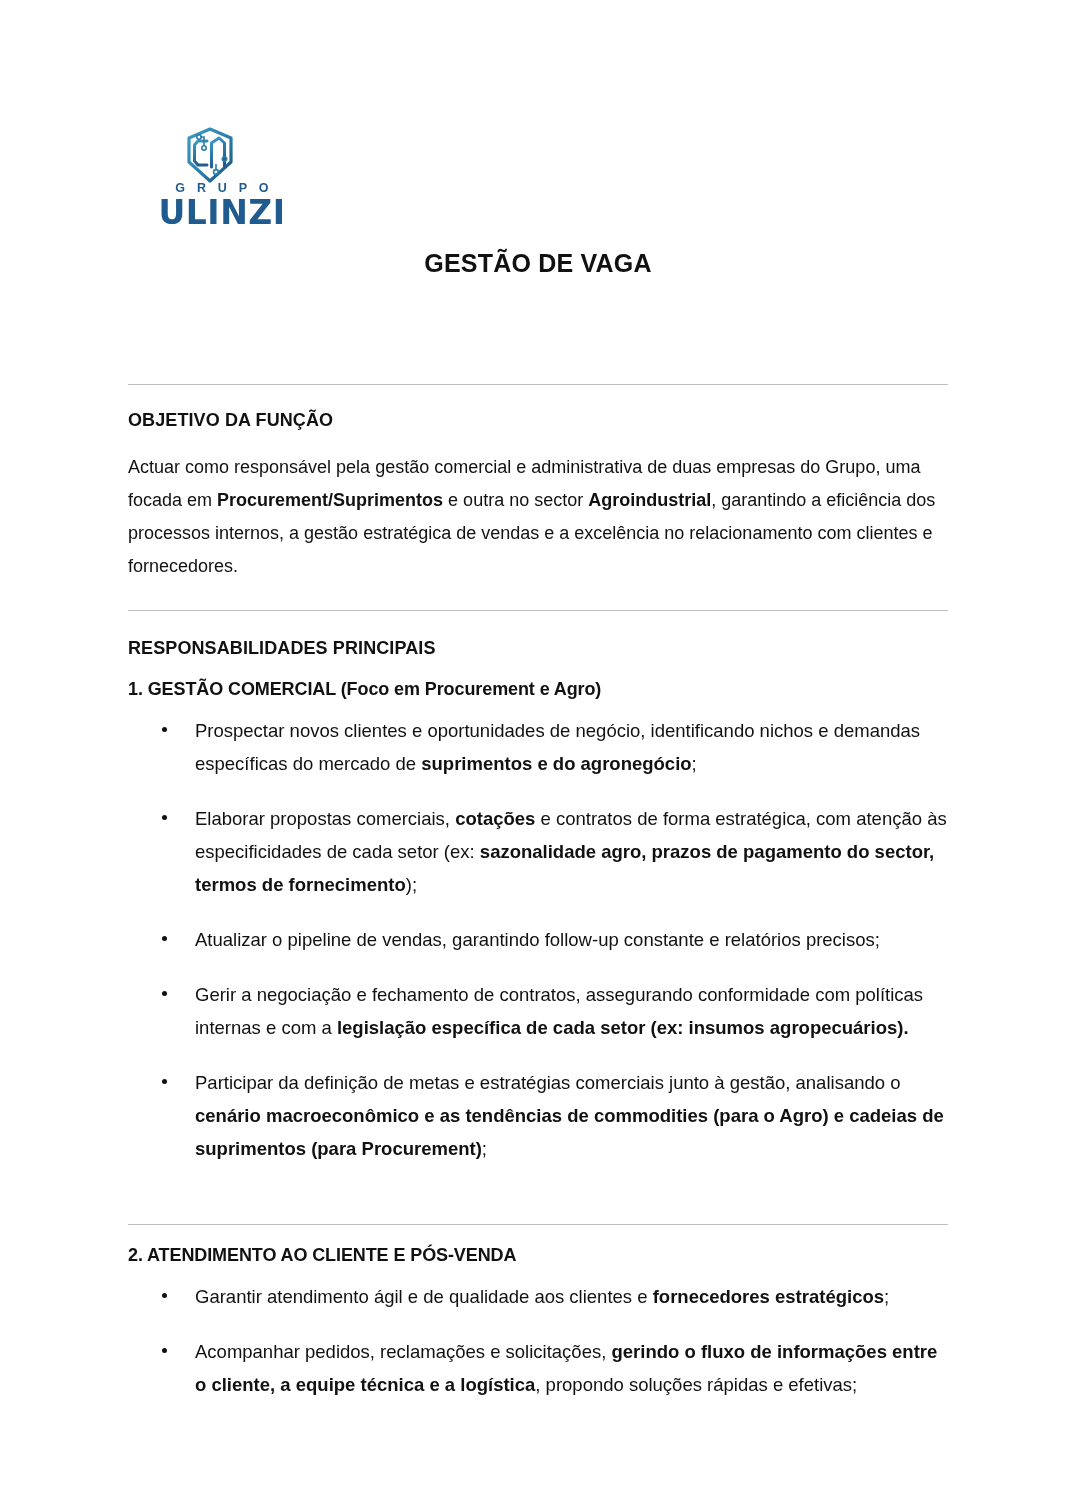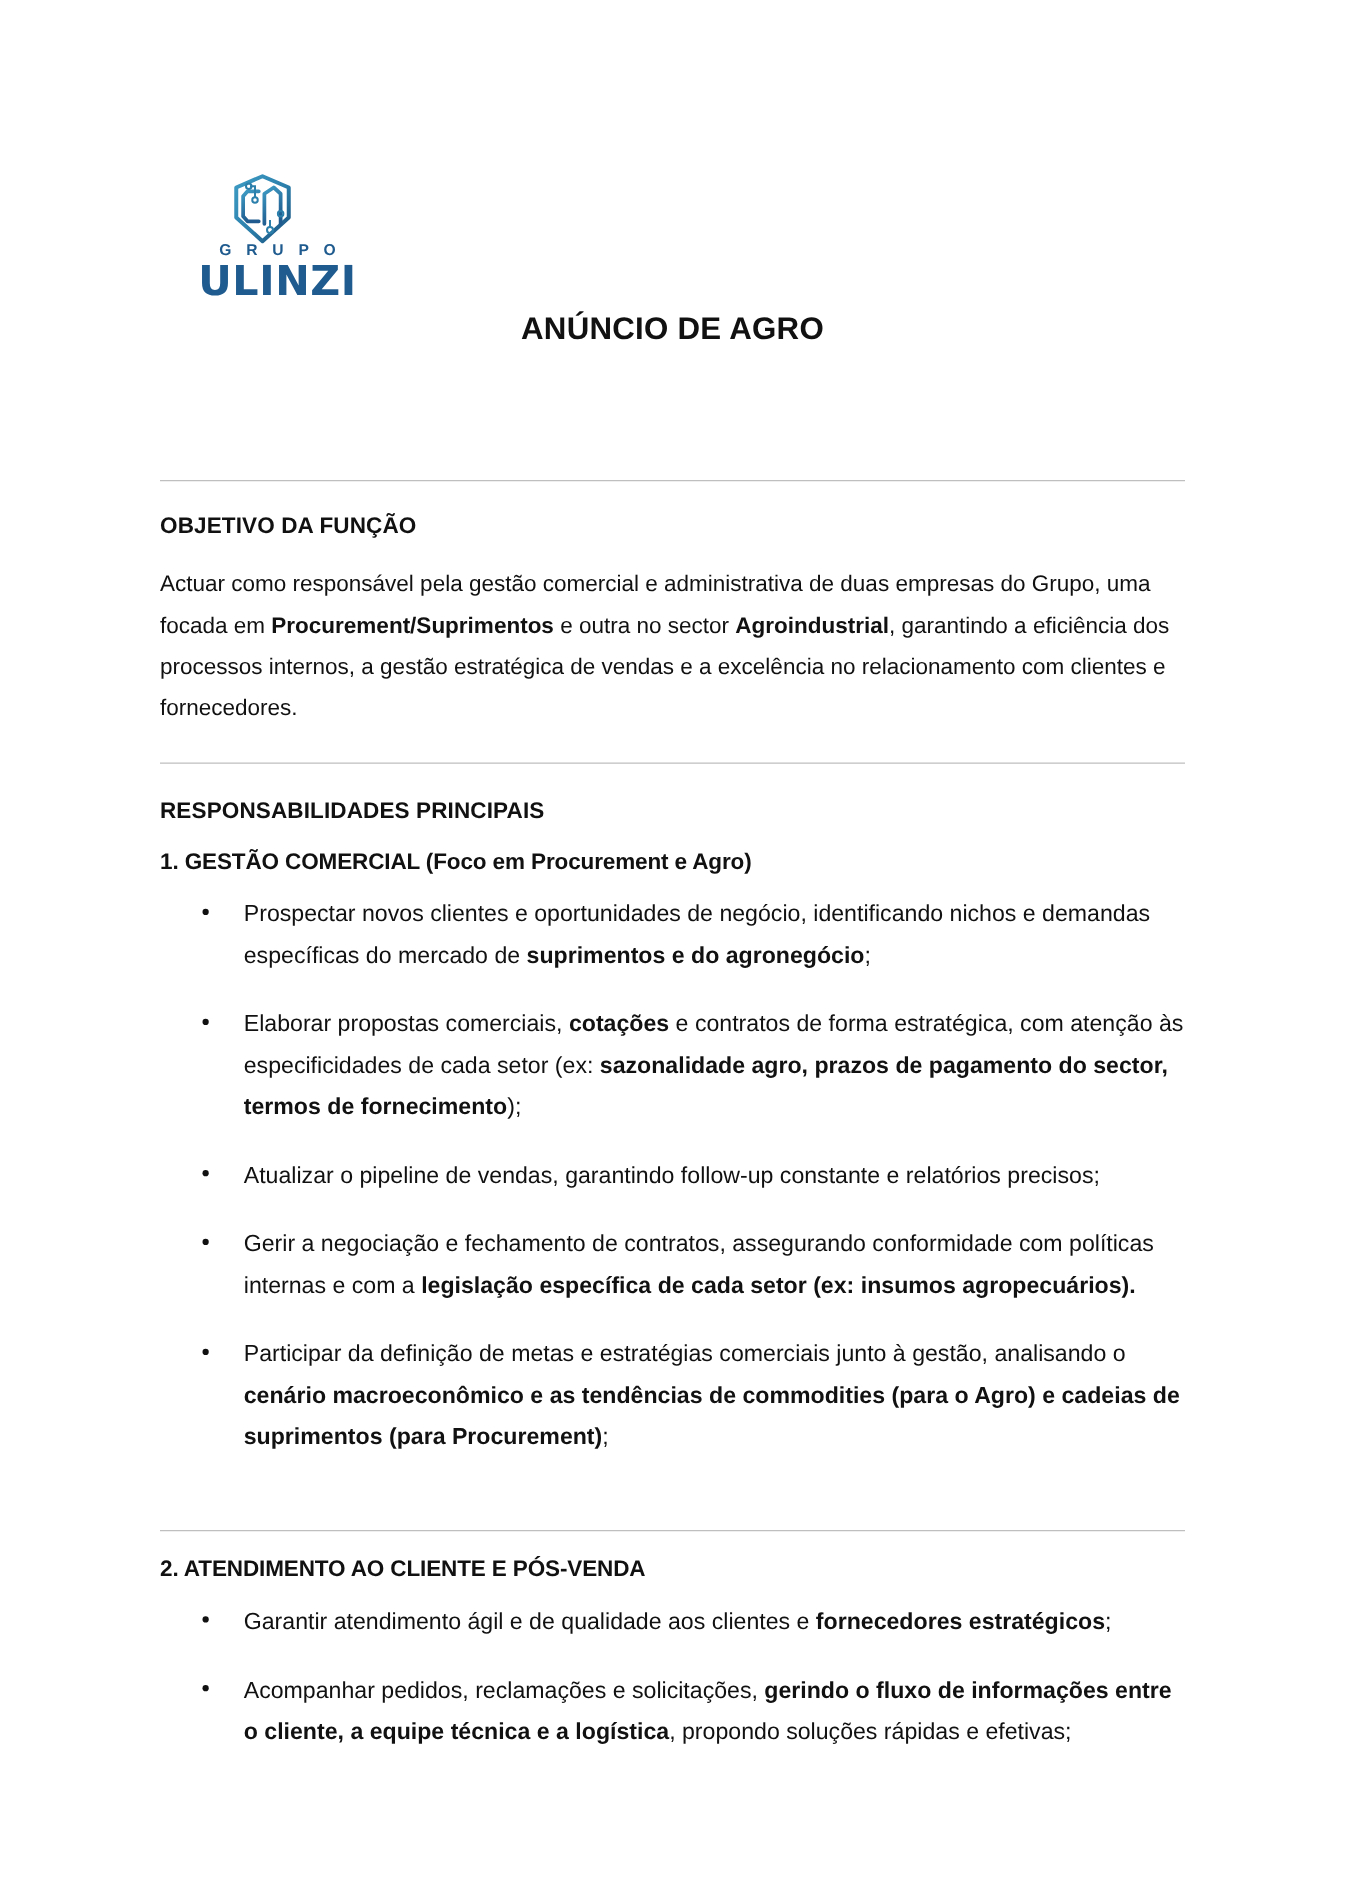--- a/index.html
+++ b/index.html
@@ -20,21 +20,21 @@
     width: 1079px;
     height: 1506px;
     background: #ffffff;
     box-sizing: border-box;
   }
 
   
   .logo-block {
     position: absolute;
     left: 157px;
-    top: 138px;
+    top: 126px;
     width: 130px;
     height: 96px;
   }
   .logo-mark {
     position: absolute;
     left: 26px;
     top: 0;
     width: 54px;
     height: 58px;
   }
@@ -192,21 +192,21 @@
         <circle cx="33" cy="46" r="2.4" fill="none" stroke="#2b7fab" stroke-width="1.6"></circle>
         <circle cx="41.5" cy="33" r="2.2" fill="none" stroke="#2b7fab" stroke-width="1.6"></circle>
       </svg>
     </div>
     <div class="logo-wordmark">
       <div class="logo-grupo">G R U P O</div>
       <div class="logo-ulinzi">ULINZI</div>
     </div>
   </div>
 
-  <div class="doc-title">ANÚNCIO DE AGRO</div>
+  <div class="doc-title">GESTÃO DE VAGA</div>
 
   <div class="rule rule-1"></div>
   <div class="rule rule-2"></div>
   <div class="rule rule-3"></div>
 
   <section class="section sec-objetivo">
     <h2 class="heading">OBJETIVO DA FUNÇÃO</h2>
     <p class="body-text">Actuar como responsável pela gestão comercial e administrativa de duas empresas do Grupo, uma focada em <b>Procurement/Suprimentos</b> e outra no sector <b>Agroindustrial</b>, garantindo a eficiência dos processos internos, a gestão estratégica de vendas e a excelência no relacionamento com clientes e fornecedores.</p>
   </section>
 

